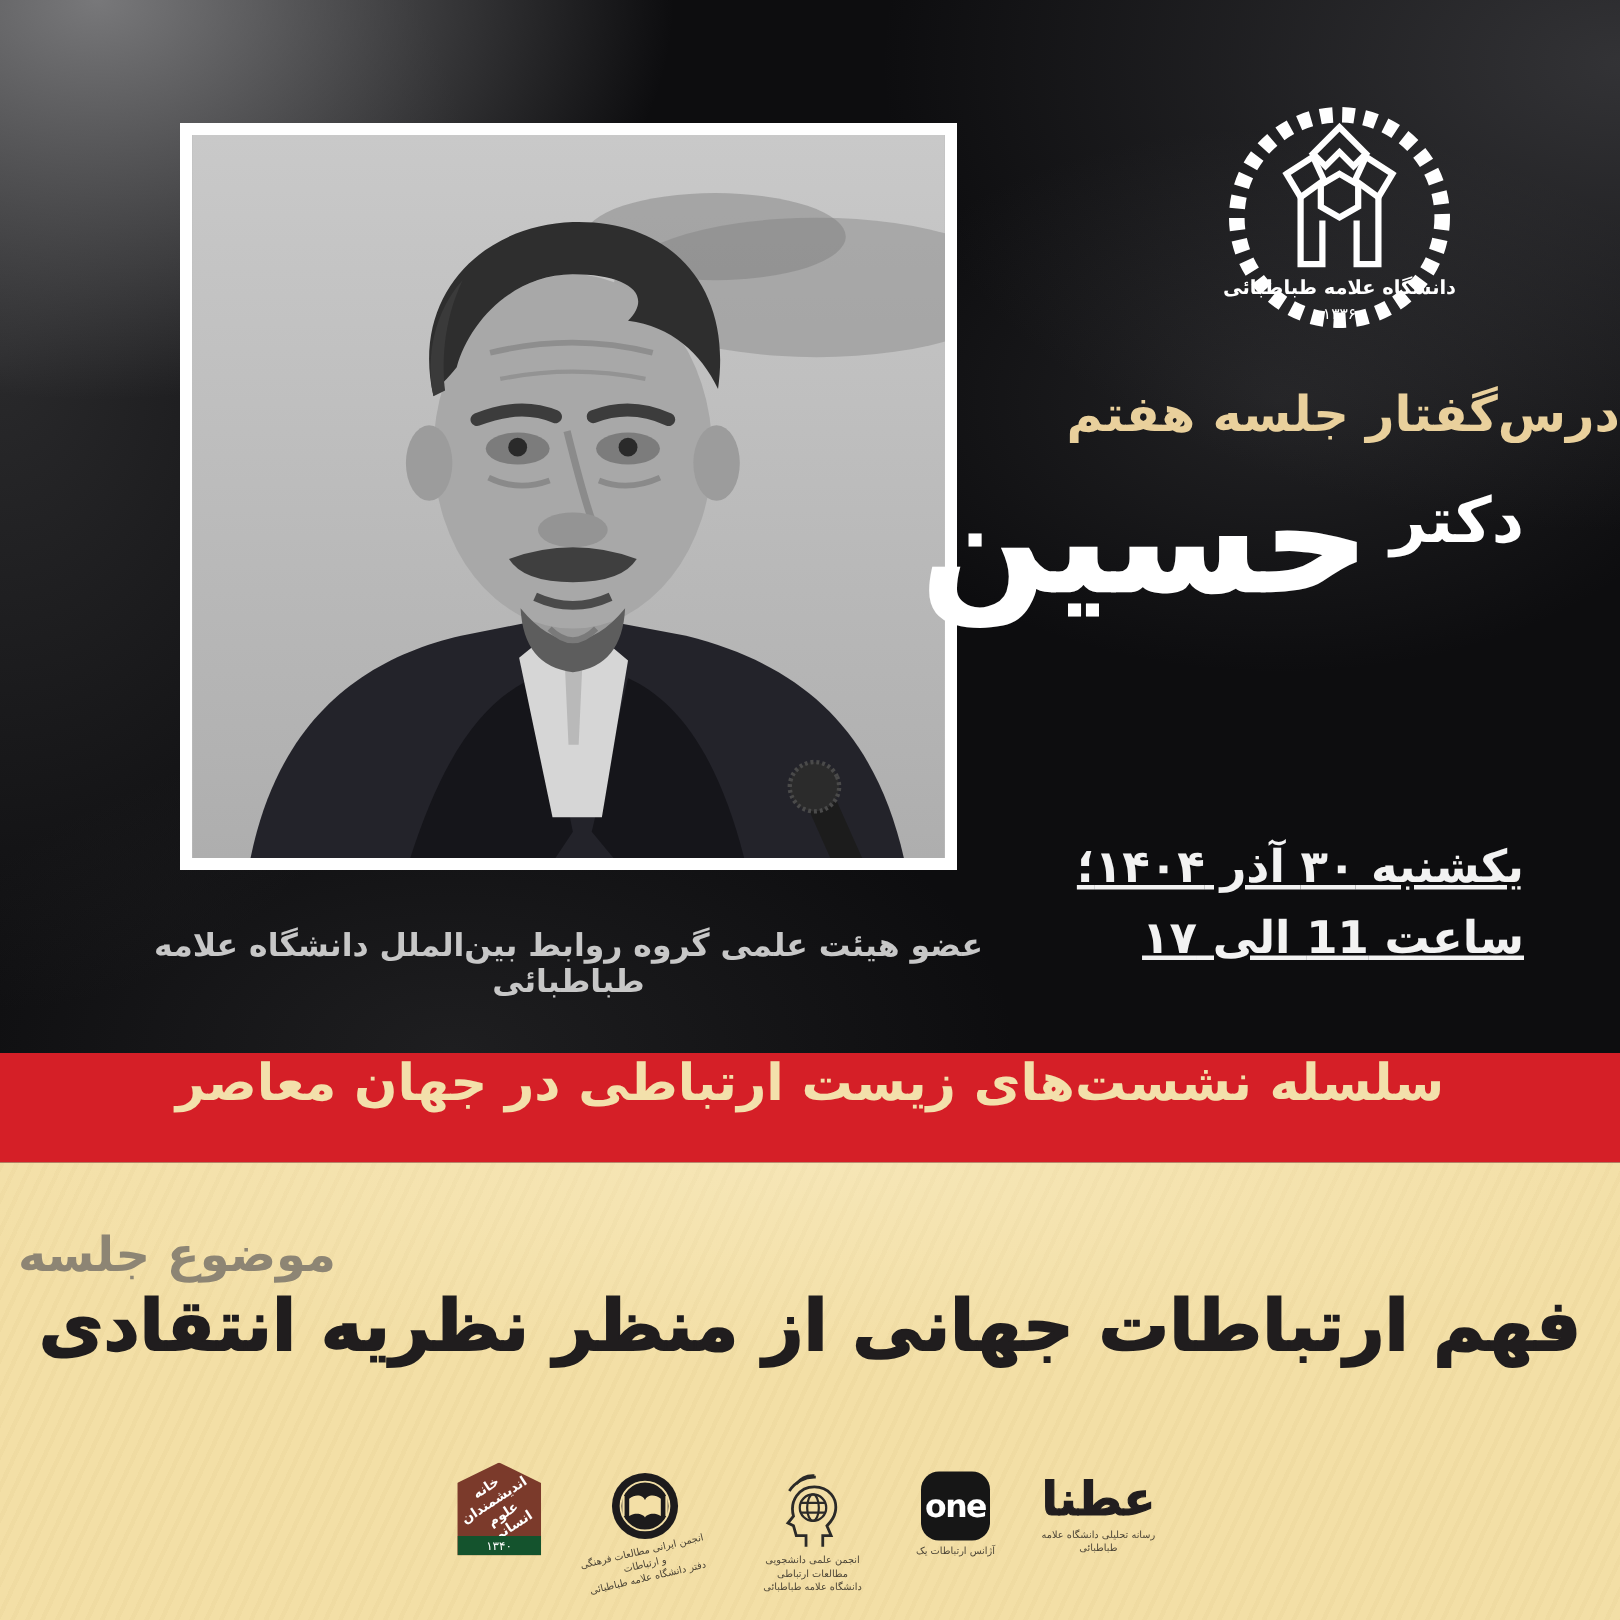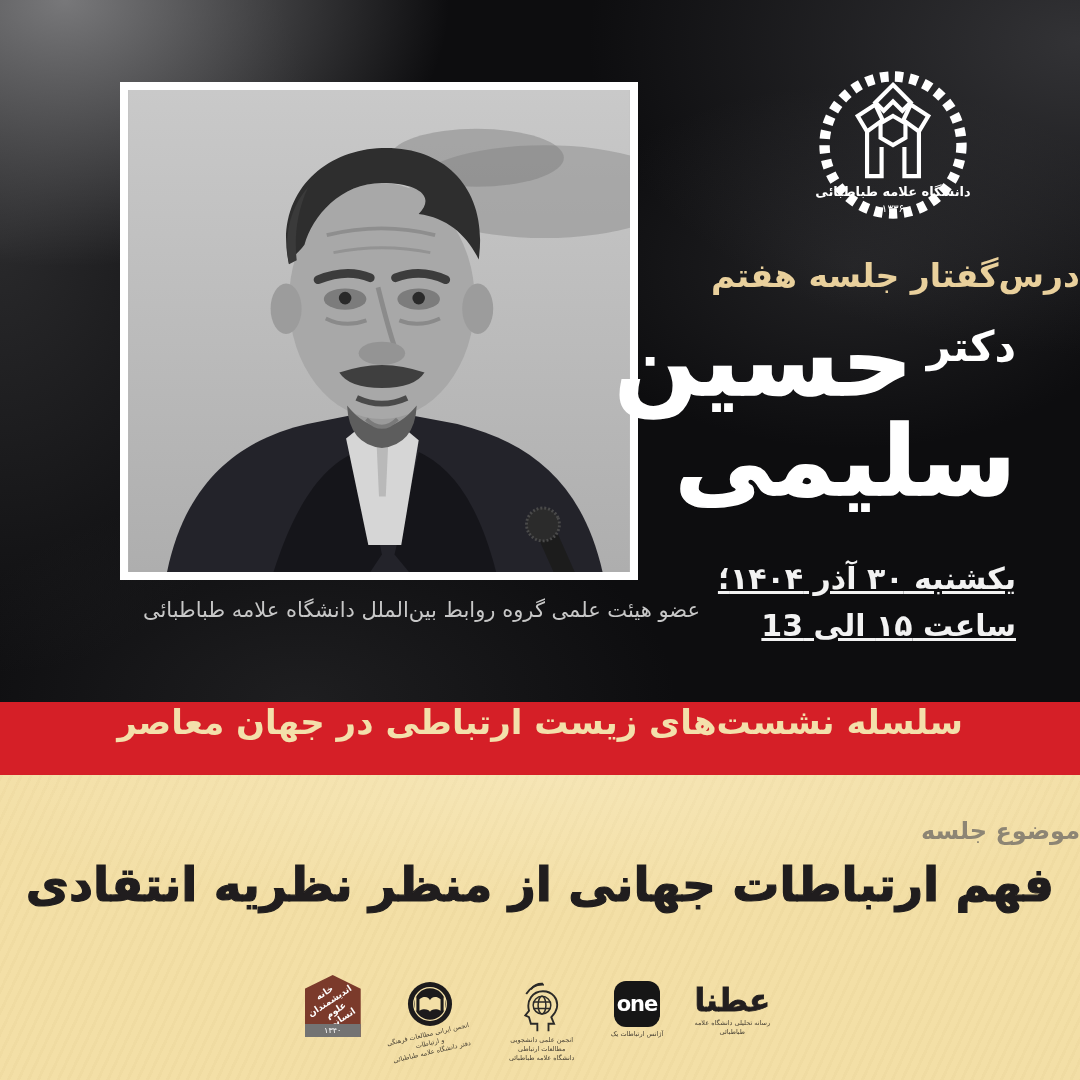--- a/index.html
+++ b/index.html
@@ -19,23 +19,23 @@
       radial-gradient(520px 300px at 28% 100%,rgba(70,70,72,.30),  rgba(70,70,72,0) 72%),
       #0d0d0f;
   }
   
   .photo-frame{
     position:absolute; left:120px; top:82px; width:518px; height:498px;
     border:8px solid #ffffff; background:#bfbfbf; overflow:hidden;
   }
   .photo-frame svg{ display:block; width:100%; height:100%; }
   .photo-caption{
-    position:absolute; left:58px; top:598px; width:642px;
-    text-align:right; direction:rtl;
-    color:#c7c7c7; font-size:21px; font-weight:normal; letter-spacing:0;
+    position:absolute; left:58px; top:618px; width:642px;
+    text-align:center; direction:rtl;
+    color:#c7c7c7; font-size:21px; font-weight:bold; letter-spacing:0;
   }
   
   .uni-logo{ position:absolute; left:810px; top:62px; width:166px; height:166px; }
   .uni-logo svg{ width:100%; height:100%; display:block; }
   
   .session-label{
     position:absolute; right:0; top:256px; width:380px;
     text-align:right; direction:rtl;
     color:#e9d09c; font-size:33px; font-weight:bold;
   }
@@ -59,22 +59,22 @@
   
   .cream-section{
     position:absolute; left:0; top:775px; width:1080px; height:305px;
     background:
       radial-gradient(900px 200px at 50% 0%, rgba(255,250,230,.25), rgba(255,250,230,0) 70%),
       repeating-linear-gradient(115deg, rgba(180,150,80,.05) 0 3px, rgba(0,0,0,0) 3px 9px),
       #f3dfa6;
   }
   .topic-label{
     position:absolute; left:0; top:42px; width:100%;
-    text-align:right; direction:rtl;
-    color:#8d8574; font-size:24px; font-weight:bold;
+    text-align:left; direction:rtl;
+    color:#8d8574; font-size:32px; font-weight:bold;padding-left:12px;
   }
   .topic-title{
     position:absolute; left:0; top:82px; width:100%;
     text-align:center; direction:rtl;
     color:#201d1e; font-size:47px; font-weight:bold; -webkit-text-stroke:1.2px #201d1e;
   }
   
   .logos-row{
     position:absolute; left:0; top:200px; width:100%;
     display:flex; justify-content:center; align-items:flex-start; gap:26px;
@@ -90,21 +90,21 @@
     width:56px; height:62px; background:#7b3a2b; position:relative;
     clip-path:polygon(50% 0, 100% 22%, 100% 100%, 0 100%, 0 22%);
     display:flex; align-items:center; justify-content:center; overflow:hidden;
   }
   .house-text{
     color:#ffffff; font-size:9px; font-weight:bold; direction:rtl; text-align:center;
     transform:rotate(-33deg); line-height:1.15; width:64px;
   }
   .house-year{
     position:absolute; bottom:0; left:0; width:100%; height:13px;
-    background:#737373; color:#fff; font-size:8px; text-align:center; line-height:13px;
+    background:#14532d; color:#fff; font-size:8px; text-align:center; line-height:13px;
     direction:rtl; letter-spacing:2px;
   }
   
   .one-mark{
     width:46px; height:46px; background:#161616; border-radius:12px;
     display:flex; align-items:center; justify-content:center; margin-top:6px;
   }
   .one-mark span{ color:#fff; font-size:21px; font-weight:bold; letter-spacing:-1px; }
   
   .atna-mark{ margin-top:10px; color:#221e1f; font-size:31px; font-weight:bold;
@@ -193,26 +193,25 @@
         <text x="80" y="145" text-anchor="middle" font-size="10" fill="#ffffff">۱۳۳۶</text>
       </svg>
     </div>
 
     <div class="session-label">درس‌گفتار جلسه هفتم</div>
 
     <div class="speaker-name">
       <div>
         <span class="prefix">دکتر</span><span class="big">حسین</span>
       </div>
-      <div class="big">سلیمی</div>
     </div>
 
     <div class="schedule">
       <div>یکشنبه ۳۰ آذر ۱۴۰۴؛</div>
-      <div>ساعت ۱۵ الی 13</div>
+      <div>ساعت 11 الی ۱۷</div>
     </div>
   </div>
 
   <div class="red-banner">
     <div class="banner-text">سلسله نشست‌های زیست ارتباطی در جهان معاصر</div>
   </div>
 
   <div class="cream-section">
     <div class="topic-label">موضوع جلسه</div>
     <div class="topic-title">فهم ارتباطات جهانی از منظر نظریه انتقادی</div>

